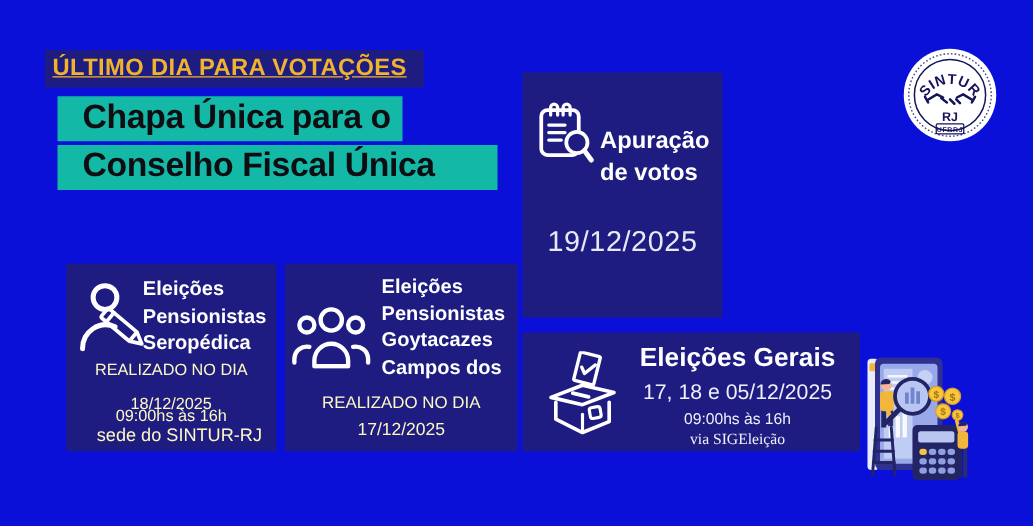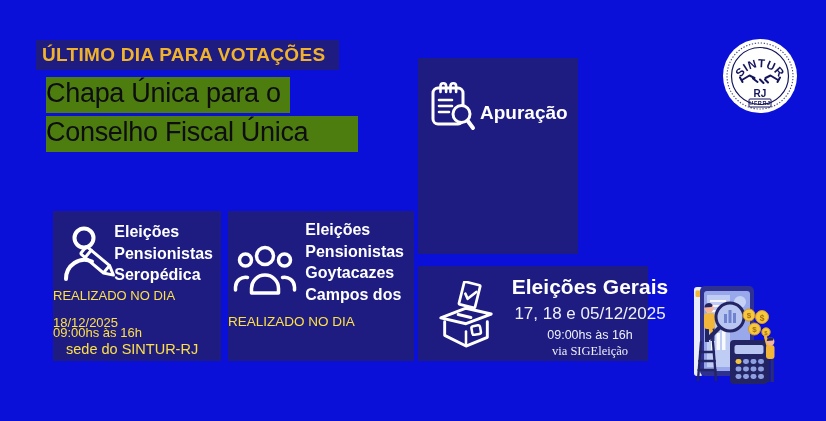--- a/index.html
+++ b/index.html
@@ -10,42 +10,43 @@
     color:#ffffff;
   }
   .abs{position:absolute;}
 
   
   .kicker{
     left:36px;top:40px;height:30px;background:#1e1c80;
     display:flex;align-items:center;padding:0 14px 0 6px;
     color:#f1b32c;font-size:19px;font-weight:bold;letter-spacing:.3px;
     white-space:nowrap;
+    text-decoration:underline;
   }
   .title-block{left:46px;top:77px;}
   .title-line{
-    display:table;background:#4d7c0f;color:#0d0d12;
-    font-size:27px;font-weight:normal;letter-spacing:-.3px;
-    padding:1px 9px 4px 0;margin-bottom:3px;white-space:nowrap;
+    display:table;background:#14b8a6;color:#0d0d12;
+    font-size:27px;font-weight:bold;letter-spacing:-.3px;
+    padding:1px 9px 4px 20px;margin-bottom:3px;white-space:nowrap;
   }
   .title-line:last-child{padding-right:50px;}
 
   
   .card{background:#1e1c80;}
   .card-apuracao{left:418px;top:58px;width:160px;height:196px;}
   .card-seropedica{left:53px;top:211px;width:168px;height:150px;}
   .card-campos{left:228px;top:211px;width:186px;height:150px;}
-  .card-gerais{left:418px;top:266px;width:230px;height:95px;}
+  .card-gerais{left:418px;top:266px;width:230px;height:95px;padding-left:40px;}
 
   .ap-title{left:62px;top:42px;font-size:19px;font-weight:bold;line-height:1.35;}
   .ap-date{left:0;right:0;top:122px;text-align:center;font-size:23px;
            font-weight:400;color:#e9e9f5;letter-spacing:.5px;}
 
   .mini-title{font-size:16px;font-weight:bold;line-height:1.35;text-align:left;}
-  .meta{left:0;right:0;color:#fde047;font-weight:400;}
+  .meta{left:0;right:0;text-align:center;color:#fef9c3;font-weight:400;}
 
   .gr-text{left:88px;width:168px;text-align:center;}
   .gr-title{top:9px;font-size:21px;font-weight:bold;}
   .gr-dates{top:38px;font-size:17px;color:#eef0fa;}
   .gr-time{top:62px;font-size:12.5px;color:#eef0fa;}
   .gr-channel{top:78px;font-size:12.5px;color:#eef0fa;font-family:Liberation Serif, serif;}
 
   .icon svg{display:block;}
 </style>
 </head>
@@ -89,21 +90,23 @@
         <rect x="3" y="8" width="30" height="36" rx="5" stroke-width="3"></rect>
         <path d="M10.5 12 v-6 a2.8 2.8 0 0 1 5.6 0 v6" stroke-width="2.6"></path>
         <path d="M20.5 12 v-6 a2.8 2.8 0 0 1 5.6 0 v6" stroke-width="2.6"></path>
         <path d="M9 20 h13 M9 26 h13 M9 32 h10" stroke-width="2.6"></path>
         <circle cx="31.5" cy="34" r="8.5" fill="#1e1c80" stroke-width="3"></circle>
         <path d="M37.5 40.5 L43 48" stroke-width="4"></path>
       </svg>
     </div>
     <div class="abs ap-title">
       <div>Apuração</div>
-    </div>
+      <div>de votos</div>
+    </div>
+    <div class="abs ap-date">19/12/2025</div>
   </div>
 
   <div class="abs card card-seropedica">
     <div class="abs icon" style="left:10px;top:14px;">
       <svg width="56" height="62" viewBox="0 0 56 62" fill="none" stroke="#ffffff" stroke-linecap="round" stroke-linejoin="round">
         <circle cx="21" cy="13" r="9.5" stroke-width="4"></circle>
         <path d="M3 54 a18.5 19 0 0 1 26 -17.5" stroke-width="4"></path>
         <g transform="rotate(-50 38 40)" stroke-width="3">
           <rect x="33.5" y="17" width="9.5" height="30" rx="1.5"></rect>
           <path d="M33.5 47 l4.75 9 4.75 -9"></path>
@@ -133,20 +136,21 @@
         <path d="M18.5 48 v-4.5 a13.5 13.5 0 0 1 27 0 v4.5 z"></path>
       </svg>
     </div>
     <div class="abs mini-title" style="right:10px;top:8px;">
       <div>Eleições</div>
       <div>Pensionistas</div>
       <div>Goytacazes</div>
       <div>Campos dos</div>
     </div>
     <div class="abs meta" style="top:103px;font-size:13.5px;">REALIZADO NO DIA</div>
+    <div class="abs meta" style="top:124px;font-size:14px;">17/12/2025</div>
   </div>
 
   <div class="abs card card-gerais">
     <div class="abs icon" style="left:16px;top:15px;">
       <svg width="64" height="68" viewBox="0 0 66 68" fill="none" stroke="#ffffff" stroke-linecap="round" stroke-linejoin="round">
         <g transform="rotate(14 36 14)" stroke-width="2.8">
           <rect x="28" y="1" width="17" height="24" rx="1"></rect>
           <path d="M32 13 l3.5 4.5 7 -9"></path>
         </g>
         <polygon points="7,37 33,27 59,33 33,43" fill="#1e1c80" stroke-width="3"></polygon>

